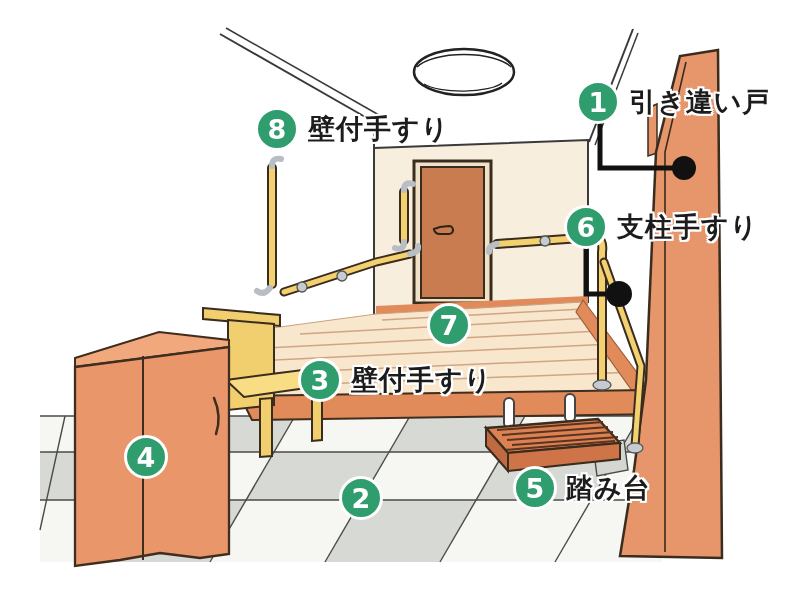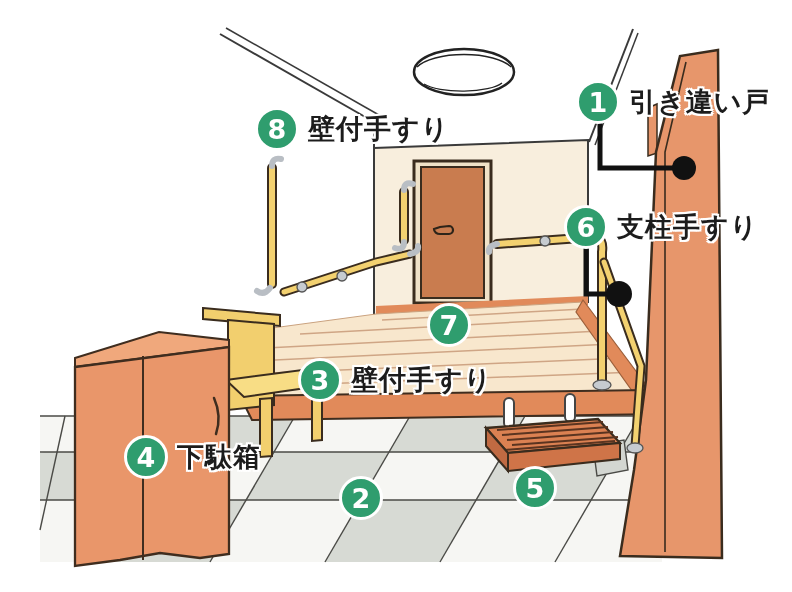--- a/index.html
+++ b/index.html
@@ -194,24 +194,24 @@
     <span class="num-circle">7</span>
   </div>
 
   <div class="callout-label" style="left:298px;top:358px;">
     <span class="num-circle">3</span>
     <span class="label-text">壁付手すり</span>
   </div>
 
   <div class="callout-label" style="left:124px;top:435px;">
     <span class="num-circle">4</span>
-    <span class="label-text">下駄箱</span>
   </div>
 
   <div class="callout-label" style="left:339px;top:476px;">
     <span class="num-circle">2</span>
   </div>
 
   <div class="callout-label" style="left:513px;top:466px;">
     <span class="num-circle">5</span>
+    <span class="label-text">踏み台</span>
   </div>
 
 </div>
 
 </body></html>

